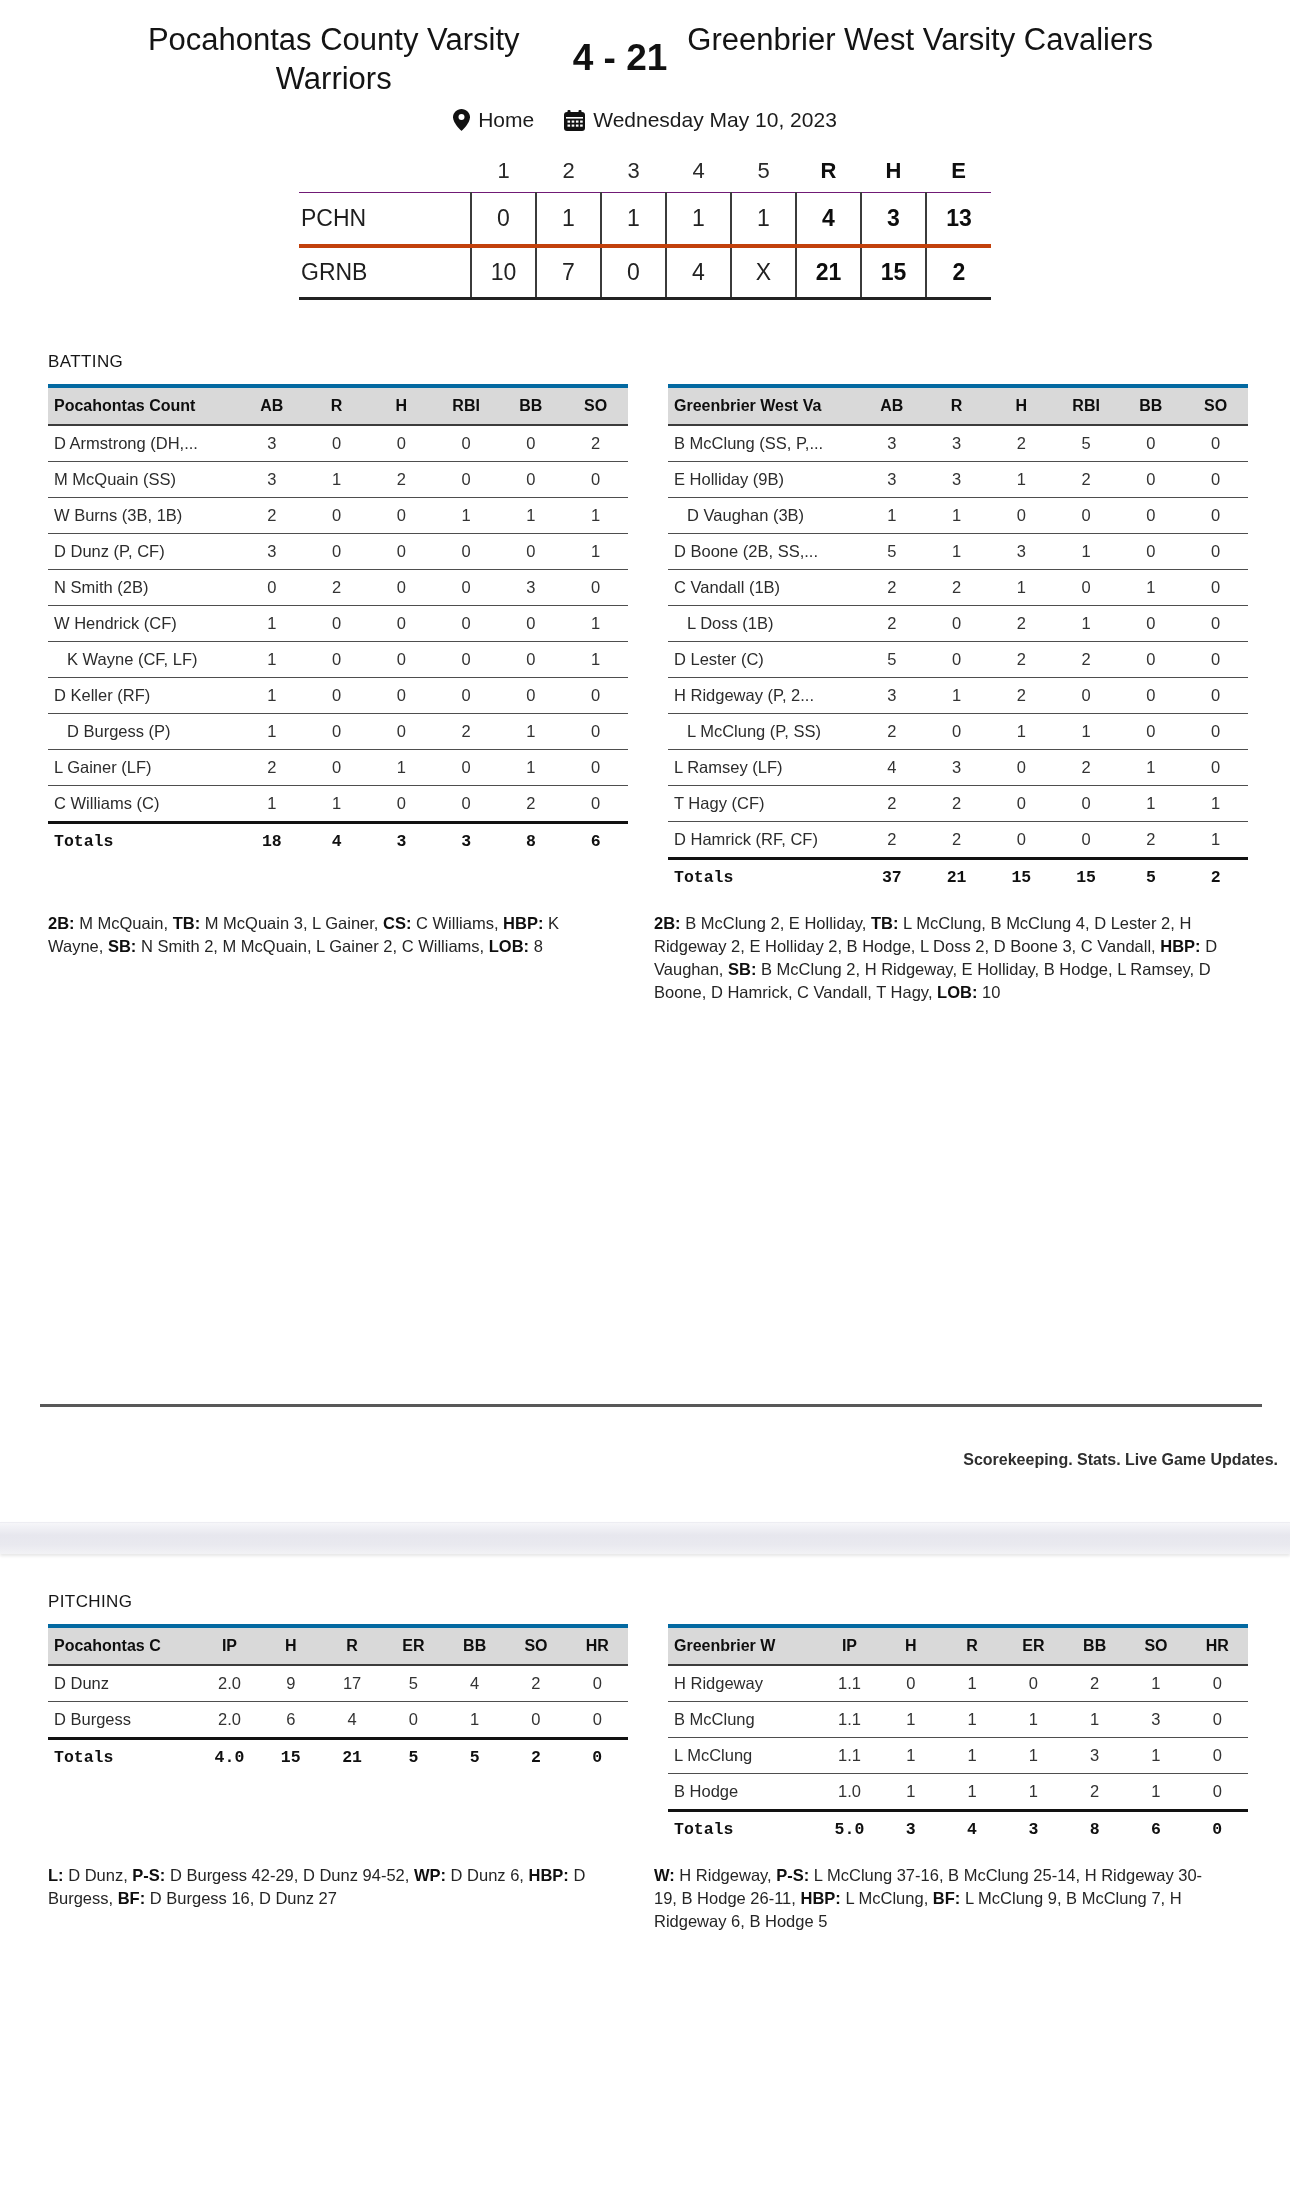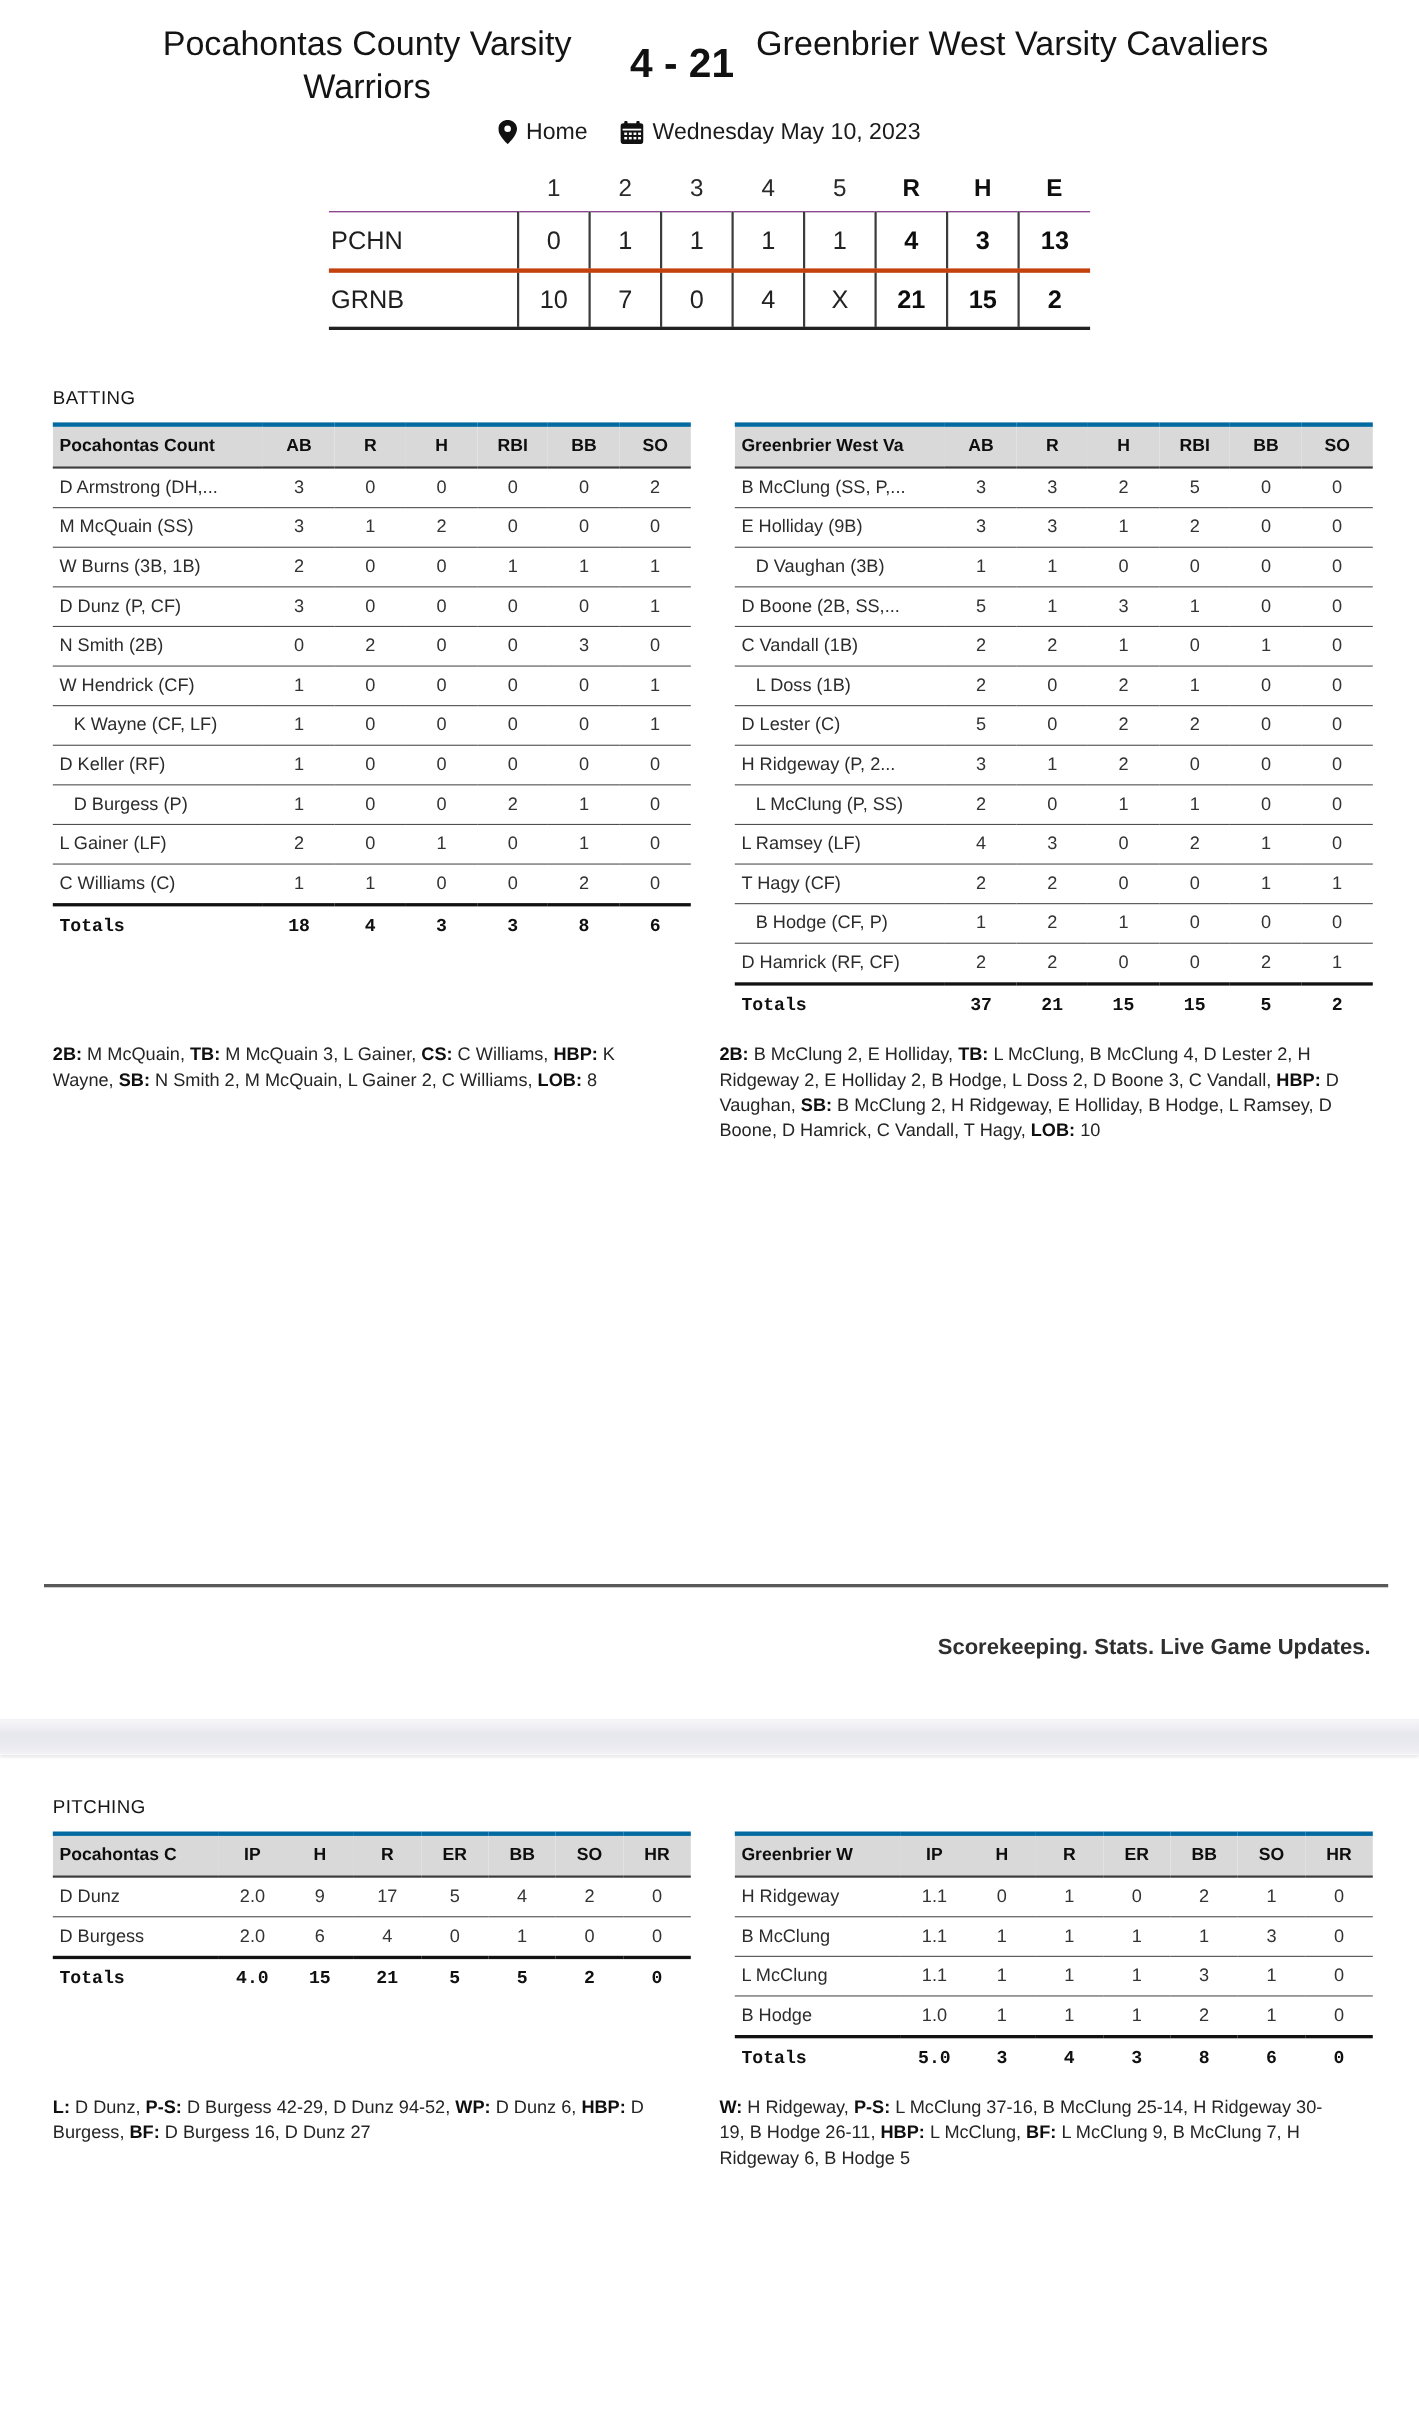--- a/index.html
+++ b/index.html
@@ -62,21 +62,21 @@
   .pit-name { width:26%; }
   .pit-num  { width:10.57%; }
 
   
   .notes-row { display:flex; gap:40px; padding:0 42px 0 48px; margin-top:17px; }
   .note { width:566px; flex:0 0 566px; font-size:16.5px; line-height:23px; color:#252525; }
   .note b { color:#0f0f0f; }
 
   
   .divider { border:none; border-top:3px solid #585858; margin:400px 28px 0 40px; }
-  .tagline { text-align:right; margin:44px 44px 0 0; font-size:20px; font-weight:700; color:#2f2f2f; }
+  .tagline { text-align:right; margin:44px 12px 0 0; font-size:16px; font-weight:700; color:#2f2f2f; }
   .page-band {
     margin-top:53px; height:32px; width:100%;
     background:linear-gradient(#f6f6f9, #e7e7ee 40%, #e9e9ef 70%, #f2f2f5);
     border-top:1px solid #ededf2;
     box-shadow:0 2px 3px rgba(0,0,0,0.10);
   }
 </style>
 </head>
 <body>
 
@@ -396,29 +396,20 @@
           <tr>
             <td class="name bat-name">T Hagy (CF)</td>
             <td class="num bat-num">2</td>
             <td class="num bat-num">2</td>
             <td class="num bat-num">0</td>
             <td class="num bat-num">0</td>
             <td class="num bat-num">1</td>
             <td class="num bat-num">1</td>
           </tr>
           <tr>
-            <td class="name bat-name indent">B Hodge (CF, P)</td>
-            <td class="num bat-num">1</td>
-            <td class="num bat-num">2</td>
-            <td class="num bat-num">1</td>
-            <td class="num bat-num">0</td>
-            <td class="num bat-num">0</td>
-            <td class="num bat-num">0</td>
-          </tr>
-          <tr>
             <td class="name bat-name">D Hamrick (RF, CF)</td>
             <td class="num bat-num">2</td>
             <td class="num bat-num">2</td>
             <td class="num bat-num">0</td>
             <td class="num bat-num">0</td>
             <td class="num bat-num">2</td>
             <td class="num bat-num">1</td>
           </tr>
           <tr class="totals">
             <td class="name bat-name">Totals</td>

